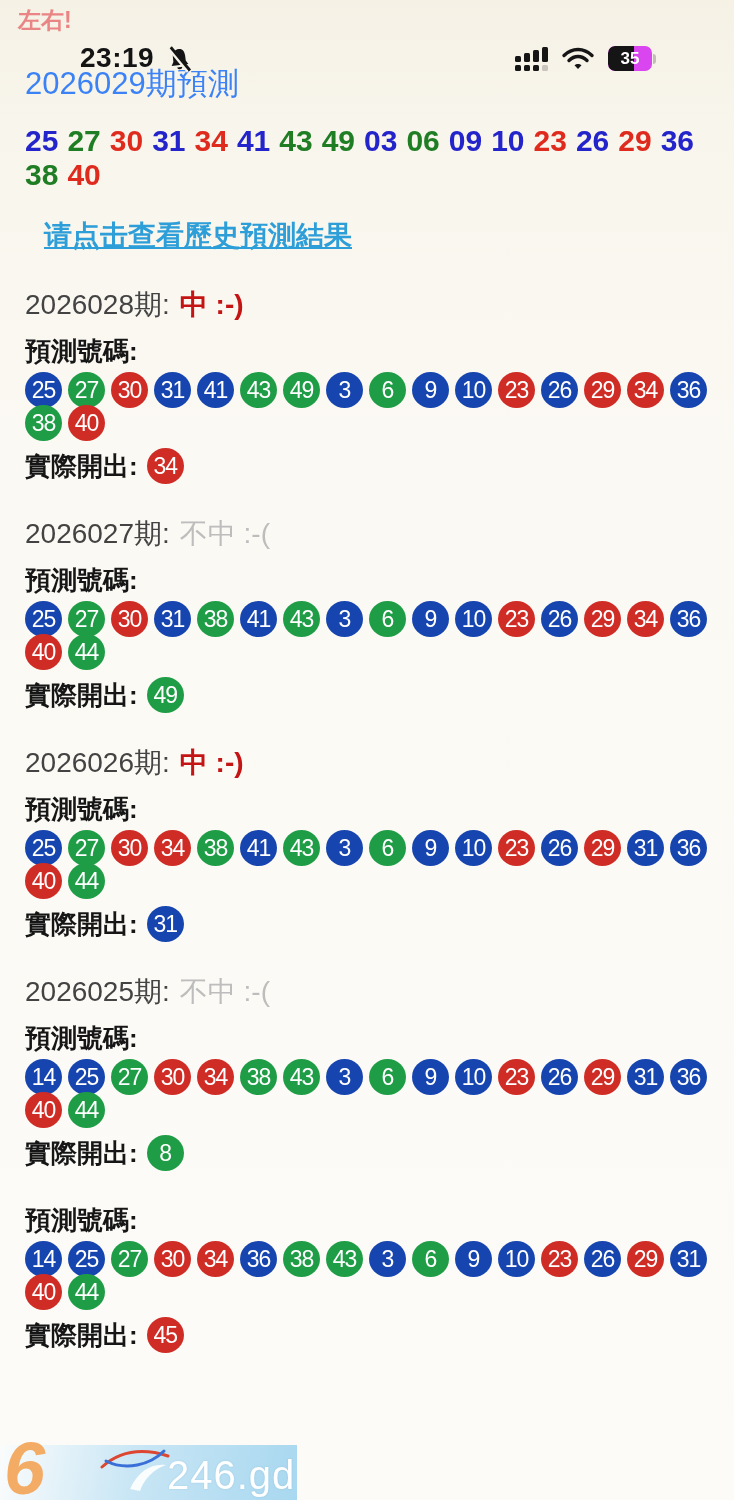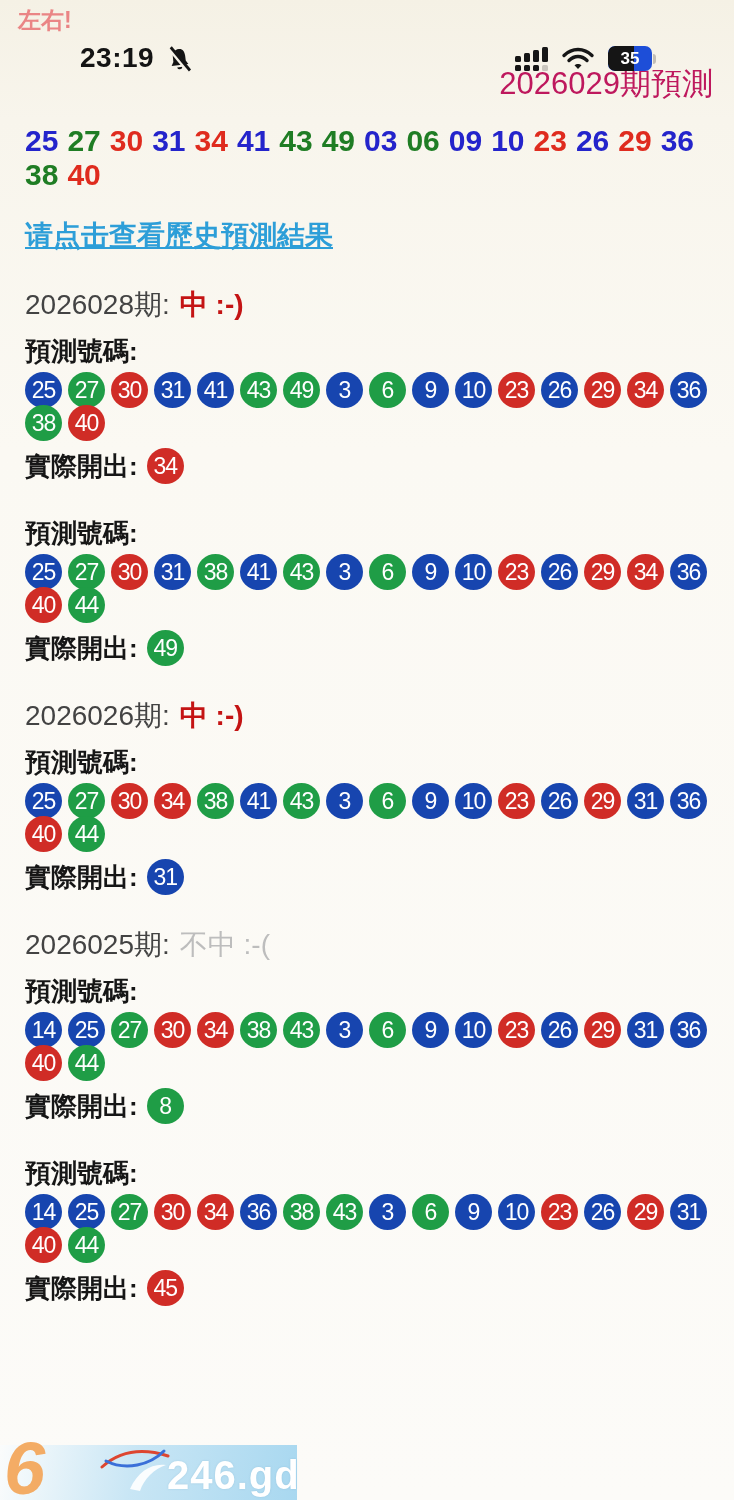--- a/index.html
+++ b/index.html
@@ -16,35 +16,35 @@
   .status-bar{position:absolute;top:42px;left:0;right:0;height:36px;z-index:6;}
   .sb-time{position:absolute;left:80px;top:0;font-size:28px;font-weight:700;color:#141414;letter-spacing:.5px;}
   .sb-bell{position:absolute;left:163px;top:3px;width:30px;height:30px;}
   .sb-right{position:absolute;right:78px;top:4px;display:flex;align-items:center;gap:13px;}
   .sig{display:flex;flex-direction:column;gap:3px;}
   .sig-row{display:flex;align-items:flex-end;gap:3px;height:15px;}
   .sig-bar{width:6px;border-radius:1.5px;background:#161616;}
   .sig-dots{display:flex;gap:3px;}
   .sig-dot{width:6px;height:6px;border-radius:1.5px;background:#161616;}
   .sig-dot.dim,.sig-bar.dim{background:#c9c5bd;}
-  .battery{position:relative;width:44px;height:25px;border-radius:7px;background:#1d4ed8;overflow:hidden;}
+  .battery{position:relative;width:44px;height:25px;border-radius:7px;background:#d946ef;overflow:hidden;}
   .battery-fill{position:absolute;left:0;top:0;bottom:0;width:58%;background:#151515;border-radius:7px 0 0 7px;}
   .battery-num{position:absolute;inset:0;display:flex;align-items:center;justify-content:center;
     color:#fff;font-size:17px;font-weight:700;z-index:2;}
   .battery-nub{width:3px;height:10px;background:#c2beb6;border-radius:0 3px 3px 0;margin-left:1px;}
   .batt-wrap{display:flex;align-items:center;}
   
   .content{position:absolute;top:0;left:0;right:0;padding:0 21px 0 25px;z-index:1;}
-  .page-title{margin:66px 0 0;font-size:31px;font-weight:400;color:#be185d;line-height:36px;text-align:right;}
+  .page-title{margin:66px 0 0;font-size:31px;font-weight:400;color:#3b82f6;line-height:36px;}
   .pred-numbers{margin-top:22px;display:flex;flex-wrap:wrap;column-gap:9px;row-gap:1px;
     font-size:30px;font-weight:700;line-height:33px;max-width:688px;}
   .txt-num.blue{color:var(--c-num_blue);}
   .txt-num.green{color:var(--c-num_green);}
   .txt-num.red{color:var(--c-num_red);}
-  .link-row{margin-top:26px;}
+  .link-row{margin-top:26px;margin-left:19px;}
   .history-link{font-size:28px;font-weight:700;color:var(--c-link);text-decoration:underline;cursor:pointer;}
   .history-heading{margin:38px 0 0;font-size:26px;font-weight:700;color:#161616;line-height:30px;}
   .history-section{margin-top:34px;}
   .period-line{font-size:28px;line-height:31px;color:#434343;}
   .result{margin-left:10px;}
   .result.hit{color:var(--c-hit);font-weight:700;}
   .result.miss{color:var(--c-miss);font-weight:400;}
   .sub-label{margin-top:16px;font-size:26px;font-weight:700;color:#161616;line-height:30px;}
   .balls{margin-top:6px;display:flex;flex-wrap:wrap;column-gap:6px;max-width:688px;}
   .ball{flex:0 0 auto;width:37px;height:36px;border-radius:50%;margin-bottom:-3px;
@@ -57,21 +57,21 @@
   .actual-line .sub-label{margin-top:0;}
   .actual-line .balls{margin-top:0;}
   .actual-line .ball{margin-bottom:0;}
   
   .watermark{position:absolute;left:0;top:1445px;width:297px;height:55px;z-index:4;
     background:linear-gradient(100deg,rgba(250,253,255,.62) 0%,rgba(186,224,244,.78) 45%,rgba(150,208,238,.82) 100%);}
   .wm-six{position:absolute;left:4px;top:-13px;font-size:74px;line-height:74px;font-weight:700;font-style:italic;
     color:#f4a455;opacity:.9;}
   .wm-phoenix{position:absolute;left:98px;top:2px;}
   .wm-spark{position:absolute;left:128px;top:14px;}
-  .wm-text{position:absolute;left:167px;top:8px;font-size:40px;font-weight:700;color:#ffffff;letter-spacing:1px;
+  .wm-text{position:absolute;left:167px;top:8px;font-size:40px;font-weight:400;color:#ffffff;letter-spacing:1px;
     text-shadow:0 0 2px rgba(120,170,200,.4);}
 </style>
 </head>
 <body>
 
 <div class="overlay-note">左右!</div>
 
 <div class="status-bar">
   <span class="sb-time">23:19</span>
   <svg class="sb-bell" viewBox="0 0 24 24">
@@ -167,20 +167,23 @@
         </div>
     <div class="actual-line">
       <span class="sub-label actual-label">實際開出:</span>
       <span class="balls actual">
             <span class="ball red">34</span>
           </span>
     </div>
   </section>
 
   <section class="history-section">
+    <div class="period-line">
+      <span class="period">2026027期:</span><span class="result miss">不中 :-(</span>
+    </div>
     <div class="sub-label pred-label">預測號碼:</div>
     <div class="balls pred">
           <span class="ball blue">25</span>
           <span class="ball green">27</span>
           <span class="ball red">30</span>
           <span class="ball blue">31</span>
           <span class="ball green">38</span>
           <span class="ball blue">41</span>
           <span class="ball green">43</span>
           <span class="ball blue">3</span>

